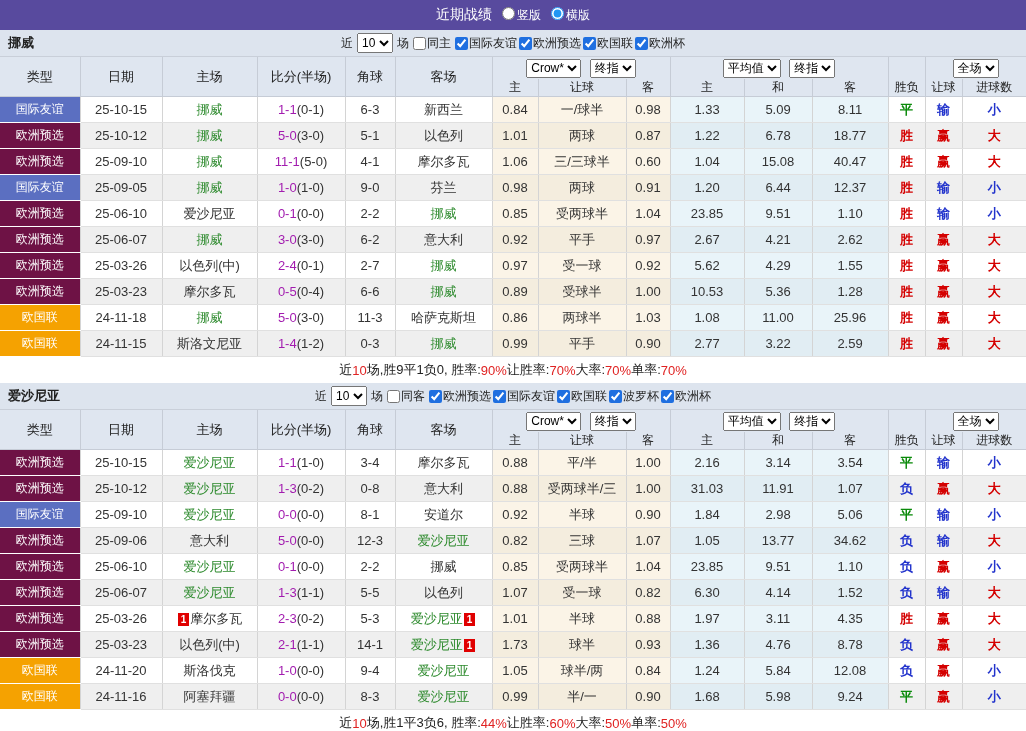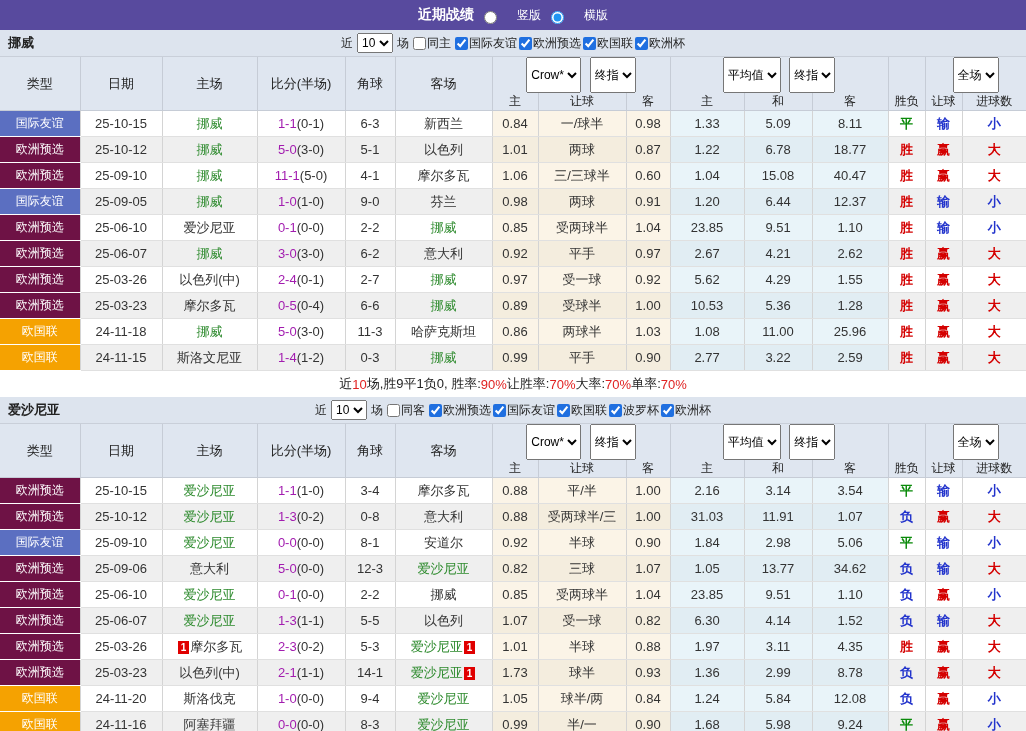--- a/index.html
+++ b/index.html
@@ -1,37 +1,37 @@
 <!DOCTYPE html>
 <html><head>
 <meta charset="utf-8">
 <style>
   * { margin:0; padding:0; box-sizing:border-box; }
   body { font-family:"Liberation Sans","DejaVu Sans",sans-serif; background:#fff; }
   .page { width:1026px; height:731px; overflow:hidden; background:#fff; }
 
   
   .title-bar { height:30px; background:#584a9e; display:flex; align-items:center; justify-content:center; gap:10px; color:#fff; }
-  .title-bar .title { font-size:14px; font-weight:bold; }
-  .title-bar label { display:flex; align-items:flex-end; gap:20px; font-size:12px; cursor:pointer; }
+  .title-bar .title { font-size:14px; font-weight:normal; }
+  .title-bar label { display:flex; align-items:flex-start; gap:2px; font-size:12px; cursor:pointer; }
   .title-bar input[type=radio] { width:13px; height:13px; accent-color:#2196f3; }
 
   
   .filter-row { position:relative; height:27px; background:#dde4ee; display:flex; align-items:center; justify-content:center; font-size:12px; color:#222; border-bottom:1px solid #c9cfd9; }
   .filter-row .team { position:absolute; left:8px; font-size:13px; font-weight:bold; color:#222; }
   .filter-row .controls { display:flex; align-items:center; gap:4px; }
   .filter-row select { font-size:12px; height:20px; }
   .filter-row input[type=checkbox] { width:13px; height:13px; accent-color:#1f6fe0; }
   .filter-row label { display:flex; align-items:center; gap:1px; }
 
   table { border-collapse:collapse; table-layout:fixed; width:1026px; }
   th, td { overflow:hidden; white-space:nowrap; text-align:center; font-weight:normal; }
 
   thead tr.dd-row td { height:22px; background:#dfe6f0; border-right:1px solid #c6ccd6; }
-  thead tr.dd-row select { font-size:12px; height:36px; margin:0 2px; }
+  thead tr.dd-row select { font-size:12px; height:19px; margin:0 2px; }
   thead th { background:#dfe6f0; font-size:13px; color:#222; border-right:1px solid #c6ccd6; border-bottom:1px solid #c6ccd6; }
   thead tr.sub-row th { height:16px; font-size:12px; }
   th:last-child, td:last-child { border-right:none; }
 
   tbody td { height:26px; font-size:13px; color:#333; border-right:1px solid #d4d4d4; border-bottom:1px solid #e0e0e0; }
   tbody tr:nth-child(even) td { background:#efefef; }
   tbody tr:nth-child(odd) td { background:#ffffff; }
   tbody td.type-badge { color:#fff; font-size:12px; border-bottom:1px solid #fff; }
   tbody td.col-crow { background:#fbf4e7 !important; }
   tbody tr:nth-child(even) td.col-crow { background:#f4edde !important; }
@@ -542,21 +542,21 @@
             <td class="type-badge" style="background: rgb(110, 18, 69);"><span>欧洲预选</span></td>
             <td><span>25-03-23</span></td>
             <td><span>以色列(中)</span></td>
             <td><span class="ft-score">2-1</span><span class="ht-score">(1-1)</span></td>
             <td><span>14-1</span></td>
             <td><span class="team-green">爱沙尼亚</span><span class="card-badge">1</span></td>
             <td class="col-crow"><span>1.73</span></td>
             <td class="col-crow"><span>球半</span></td>
             <td class="col-crow"><span>0.93</span></td>
             <td class="col-avg"><span>1.36</span></td>
-            <td class="col-avg"><span>2.99</span></td>
+            <td class="col-avg"><span>4.76</span></td>
             <td class="col-avg"><span>8.78</span></td>
             <td><span class="res" style="color: rgb(34, 51, 204);">负</span></td>
             <td><span class="res" style="color: rgb(212, 0, 0);">赢</span></td>
             <td><span class="res" style="color: rgb(212, 0, 0);">大</span></td>
           </tr>
           <tr>
             <td class="type-badge" style="background: rgb(245, 162, 1);"><span>欧国联</span></td>
             <td><span>24-11-20</span></td>
             <td><span>斯洛伐克</span></td>
             <td><span class="ft-score">1-0</span><span class="ht-score">(0-0)</span></td>

